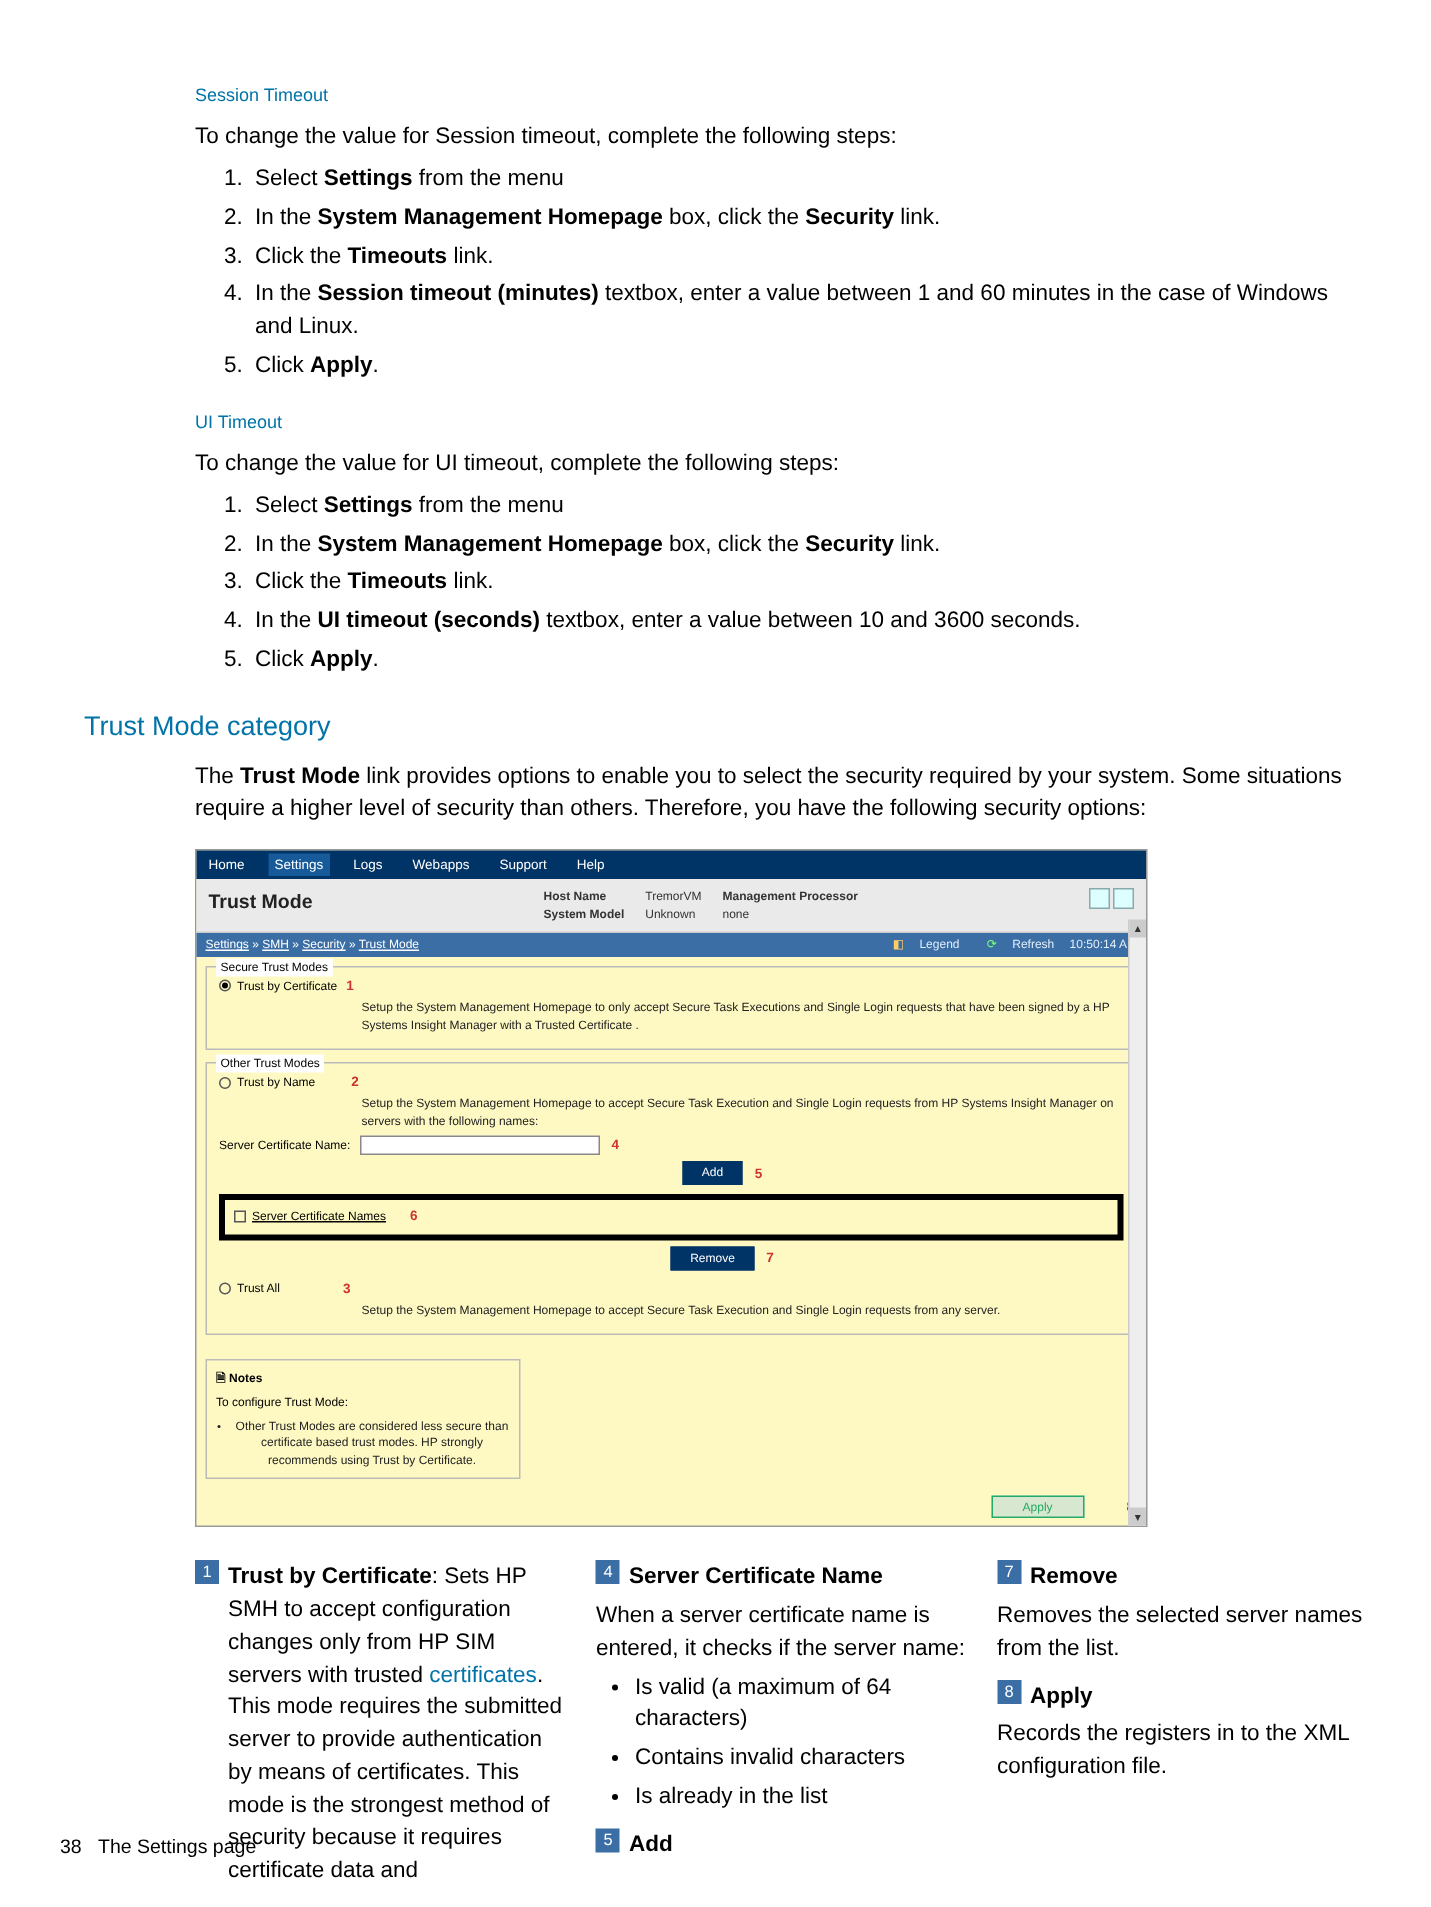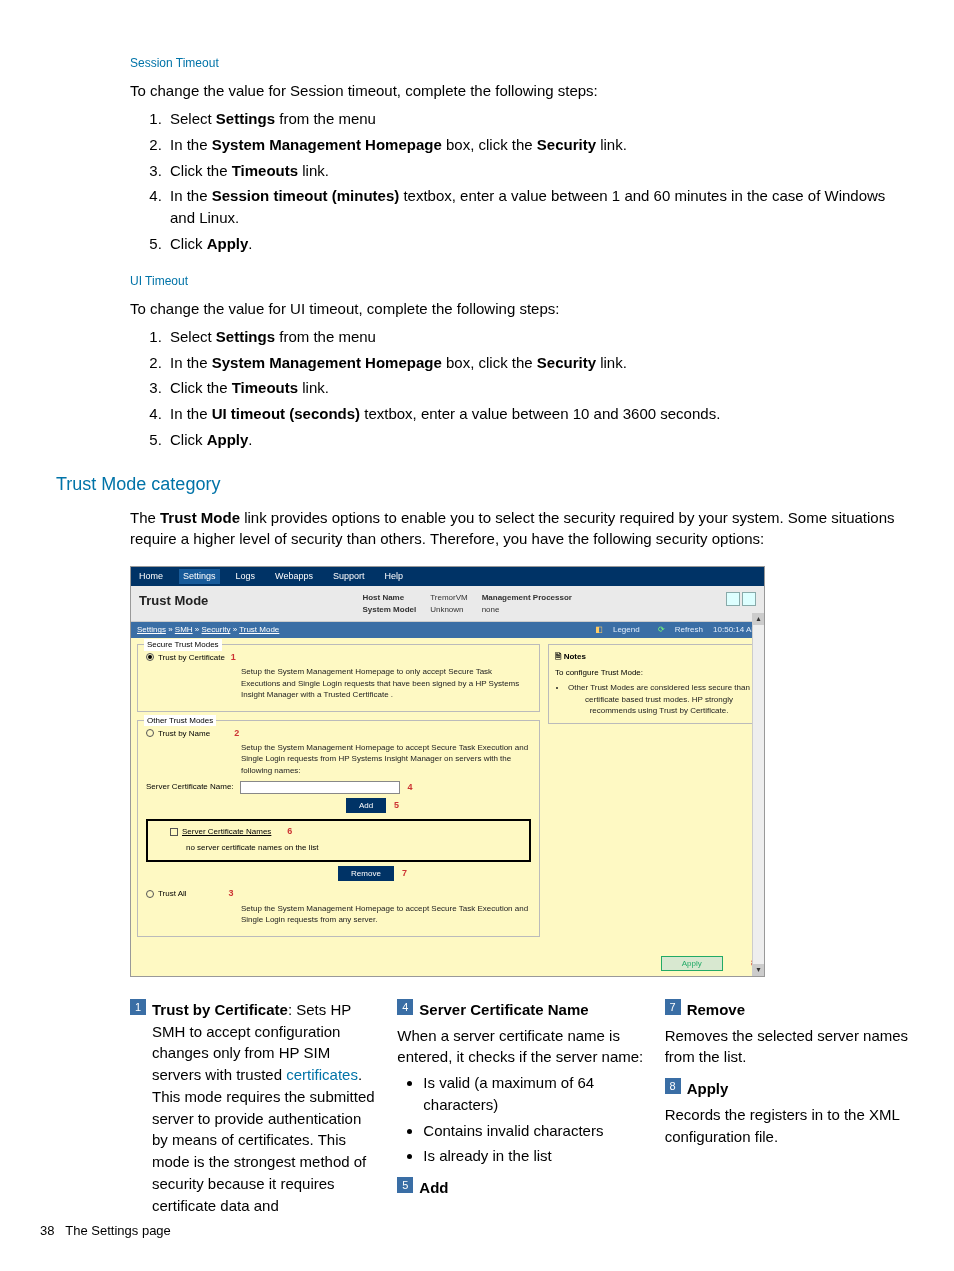--- a/index.html
+++ b/index.html
@@ -29,36 +29,36 @@
   .shot-menu span.sel{background:#175a99;}
   .shot-title { display:flex; justify-content:space-between; align-items:flex-start; background:#eaeaea; padding:6px 8px; border-bottom:1px solid #ccc;}
   .shot-title .tl{font-weight:bold; font-size:13px; color:#222;}
   .shot-title .hdrgrid{display:flex; gap:14px; font-size:8px; color:#333;}
   .shot-title .hdrgrid .col .lab{font-weight:bold; display:block;}
   .shot-title .icons{display:flex; gap:2px;}
   .shot-title .icons .icn{width:14px;height:14px;border:1px solid #8aa; background:#dff;}
   .shot-bc { background:#3a6ea5; color:#fff; padding:2px 6px; display:flex; justify-content:space-between; font-size:8px;}
   .shot-bc a{color:#fff; text-decoration:underline;}
   .shot-bc .rt span{margin-left:8px; color:#e2eefc;}
-  .shot-body { display:flex; padding:6px; gap:8px; min-height:260px;}
+  .shot-body { display:flex; padding:6px; gap:8px; min-height:260px;flex-direction:column;}
   .shot-body .lcol{flex:1;}
   .shot-body .rcol{width:210px;}
   .fs { border:1px solid #bbb; padding:6px 8px 10px; margin-bottom:8px; position:relative;}
   .fs .leg{position:absolute; top:-6px; left:6px; background:#fff; padding:0 3px; font-size:8px;}
   .radioline{display:flex; gap:4px; align-items:center; margin-bottom:2px;}
   .rad{width:8px;height:8px;border:1px solid #555;border-radius:50%;display:inline-flex;align-items:center;justify-content:center;}
   .rad.on::after{content:"";width:4px;height:4px;border-radius:50%;background:#000;}
   .cbx{width:8px;height:8px;border:1px solid #555;display:inline-block;}
   .callout{color:#c33; font-weight:bold; font-size:9px; padding:0 2px;}
   .desc{font-size:8px; color:#222; margin-left:95px;}
   .fldline{display:flex; align-items:center; gap:6px; margin-top:4px;}
   .txtinput{border:1px solid #888; height:13px; width:160px; background:#fff;}
   .btn{background:#003366;border:1px solid #003366;color:#fff;padding:1px 12px;font-size:8px;}
   .btn.apply{background:#d8e8d0;color:#2a6;border:1px solid #2a6;padding:2px 20px;}
-  .subfs{border:2px solid #000000; padding:4px 22px; margin:6px 0 2px;}
+  .subfs{border:4px solid #000000; padding:4px 6px; margin:6px 0 2px;}
   .notebox{border:1px solid #bbb; padding:6px;}
   .notebox .nb-head{font-weight:bold; padding-bottom:4px;}
   .notebox ul{padding-left:12px; font-size:8px; color:#222;text-align:center;}
   .shot-footer{padding:6px; text-align:right;}
   
   .expl { display:flex; gap:18px; font-size:15px;}
   .expl .col{flex:1;}
   .expl .item{margin-bottom:10px;}
   .numbox{display:inline-block;width:16px;height:16px;background:#3a6ea5;color:#fff;font-size:11px;text-align:center;line-height:16px;flex-shrink:0;}
   .row{display:flex;gap:6px;align-items:flex-start;}
@@ -167,21 +167,20 @@
           <div class="fldline" style="justify-content:center; margin-left:70px;">
             <span class="btn">Add</span>
             <span class="callout">5</span>
           </div>
           <div class="subfs">
             <div class="radioline">
               <span class="cbx"></span>
               <span style="text-decoration:underline;">Server Certificate Names</span>
               <span class="callout" style="margin-left:10px;">6</span>
             </div>
-            <div style="padding:2px 16px;">no server certificate names on the list</div>
           </div>
           <div class="fldline" style="justify-content:center; margin-left:70px;">
             <span class="btn">Remove</span>
             <span class="callout">7</span>
           </div>
           <div class="radioline" style="margin-top:6px;">
             <span class="rad"></span>
             <span>Trust All</span>
             <span class="callout" style="margin-left:36px;">3</span>
           </div>

